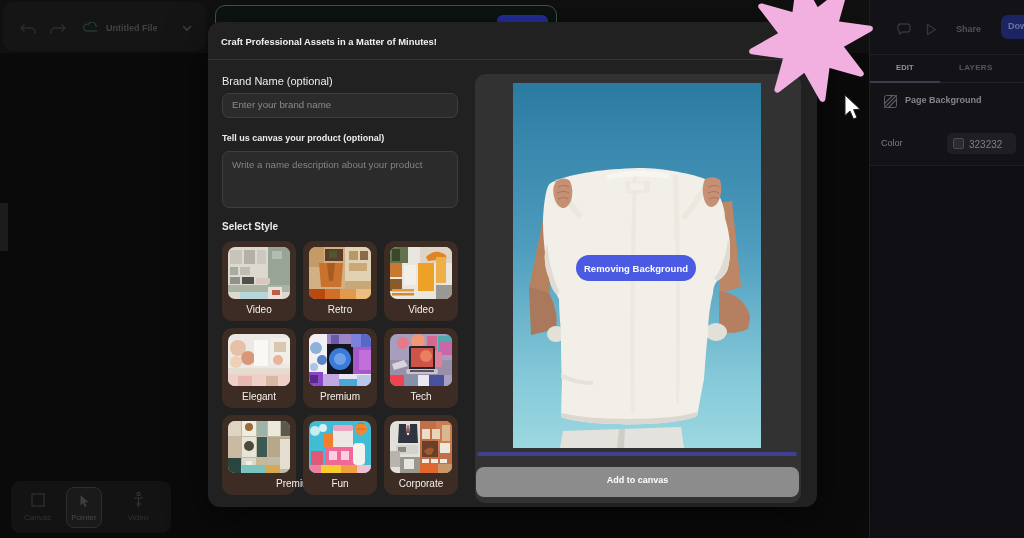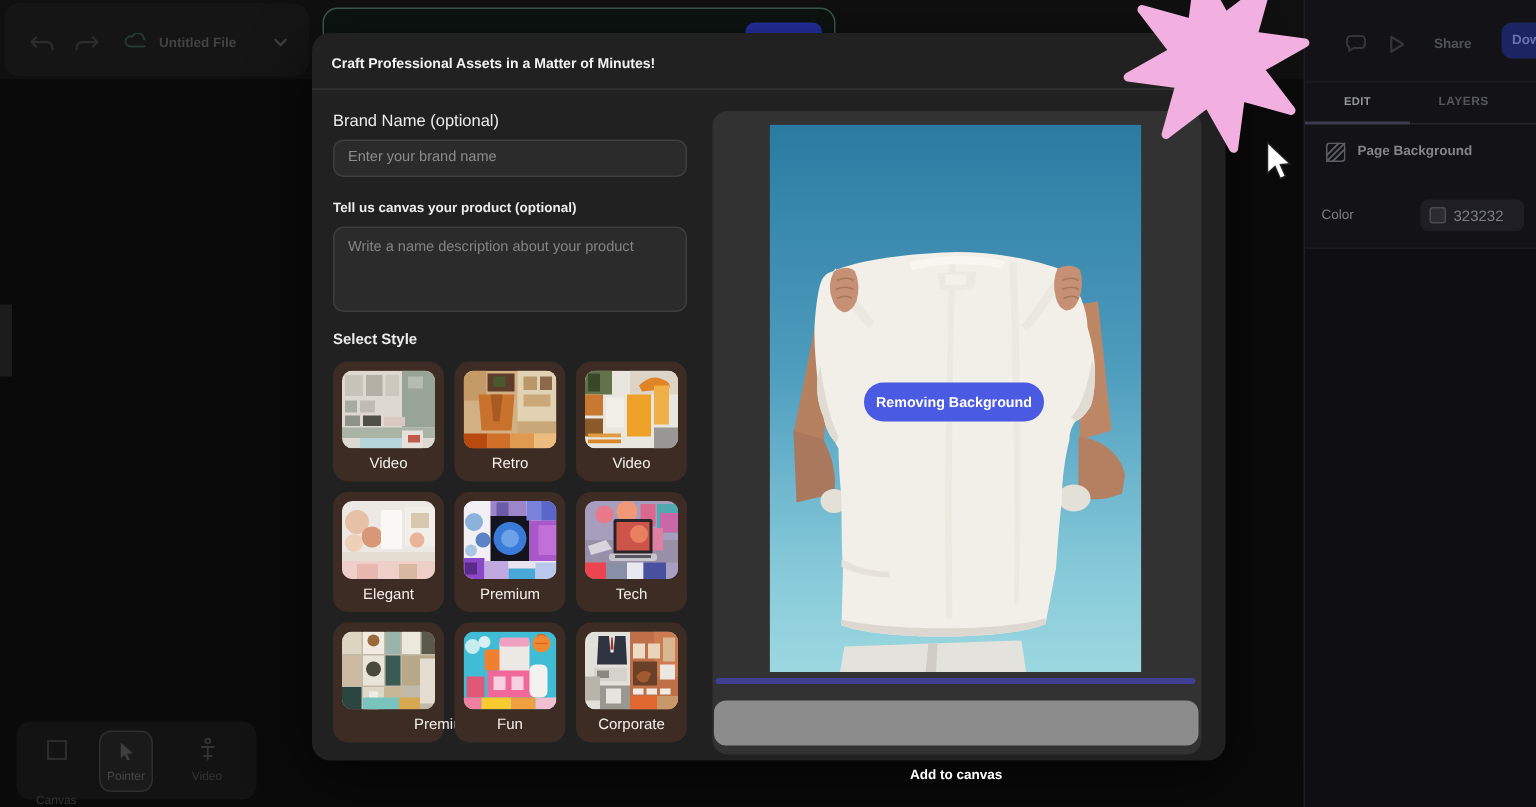--- a/index.html
+++ b/index.html
@@ -66,21 +66,21 @@
   <div class="abs" style="left:881px;top:138px;font-size:9px;font-weight:normal;color:#7e7e86;">Color</div>
   <div class="abs" style="left:947px;top:133px;width:69px;height:21px;background:#1e1e24;border-radius:5px;"></div>
   <div class="abs" style="left:953px;top:138px;width:11px;height:11px;background:#2b2b31;border:1px solid #4a4a52;border-radius:2px;"></div>
   <div class="abs" style="left:969px;top:139px;font-size:10px;color:#7e7e86;">323232</div>
   <div class="abs" style="left:870px;top:165px;width:154px;height:1px;background:#1d1d23;"></div>
 
   <div class="abs" style="left:11px;top:481px;width:160px;height:52px;background:#131313;border-radius:9px;"></div>
   <svg class="abs" style="left:31px;top:493px;" width="14" height="14" viewBox="0 0 14 14">
     <rect x="1" y="1" width="12" height="12" fill="none" stroke="#2c2c2c" stroke-width="1.5"></rect>
   </svg>
-  <div class="abs" style="left:11px;top:513px;width:53px;text-align:center;font-size:8px;color:#333333;margin-top:16px;">Canvas</div>
+  <div class="abs" style="left:11px;top:513px;width:53px;text-align:center;font-size:8px;color:#333333;">Canvas</div>
   <div class="abs" style="left:66px;top:487px;width:36px;height:41px;background:#1a1a1a;border:1px solid #2e2e2e;border-radius:8px;"></div>
   <svg class="abs" style="left:79px;top:494px;" width="11" height="13" viewBox="0 0 11 13">
     <path d="M1.5 1 L9.5 8.2 L5.6 8.6 L7.7 12.3 L5.8 13 L4.0 9.3 L1.5 11.6 Z" fill="#3e3e3e"></path>
   </svg>
   <div class="abs" style="left:64px;top:513px;width:40px;text-align:center;font-size:8px;color:#484848;">Pointer</div>
   <svg class="abs" style="left:132px;top:492px;" width="13" height="16" viewBox="0 0 13 16">
     <circle cx="6.5" cy="2" r="1.6" fill="none" stroke="#343434" stroke-width="1.2"></circle>
     <path d="M2 6 h9 M6.5 6 v6 M3.5 12 h6 M6.5 12 v3" stroke="#343434" stroke-width="1.2"></path>
   </svg>
   <div class="abs" style="left:118px;top:513px;width:40px;text-align:center;font-size:8px;color:#333333;">Video</div>
@@ -383,21 +383,21 @@
       <path d="M195 104 q 7 -3 11 0 M195 110 q 7 -3 11 0 M196 116 q 6 -3 10 0" stroke="#a9765c" stroke-width="1.1" fill="none"></path>
 
       <rect x="63" y="172" width="120" height="26" rx="13" fill="#4a5ae2"></rect>
       <text x="123" y="188.5" text-anchor="middle" font-family="Liberation Sans" font-size="9.5" font-weight="bold" fill="#ffffff">Removing Background</text>
     </svg>
   </div>
 
   <div class="abs" style="left:477px;top:452px;width:320px;height:4px;border-radius:2px;background:#403f92;"></div>
 
   <div class="abs" style="left:476px;top:467px;width:323px;height:30px;background:#8c8c8c;border-radius:8px;"></div>
-  <div class="abs" style="left:476px;top:475px;width:323px;text-align:center;font-size:9px;font-weight:bold;color:#ffffff;margin-top:36px;">Add to canvas</div>
+  <div class="abs" style="left:476px;top:475px;width:323px;text-align:center;font-size:9px;font-weight:bold;color:#ffffff;">Add to canvas</div>
 
   <svg class="abs" style="left:735px;top:0;" width="160" height="110" viewBox="735 0 160 110">
     <polygon points="822.4,98.9 805.2,68.4 777.4,89.7 786.8,56.0 752.1,51.4 782.6,34.2 761.3,6.4 795.0,15.8 799.6,-18.9 816.8,11.6 844.6,-9.7 835.2,24.0 869.9,28.6 839.4,45.8 860.7,73.6 827.0,64.2" fill="#f2b0e0" stroke="#f2b0e0" stroke-width="6" stroke-linejoin="round"></polygon>
   </svg>
 
   <svg class="abs" style="left:843px;top:94px;" width="22" height="28" viewBox="0 0 22 28">
     <path d="M2 1 L2 21.5 L7 17 L10.5 25 L14 23.5 L10.6 15.7 L17 15.2 Z" fill="#ffffff" stroke="#222" stroke-width="1"></path>
   </svg>
 
 </div>

